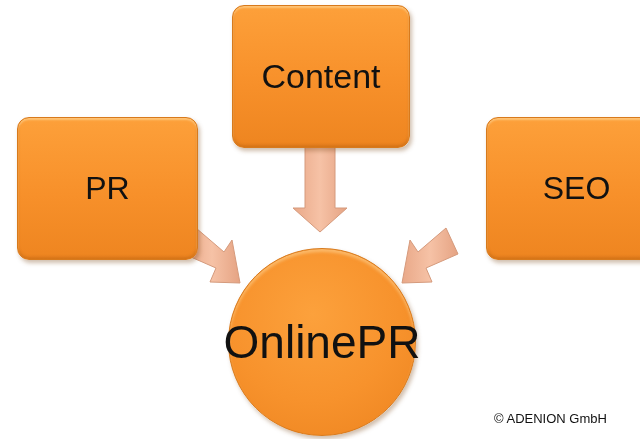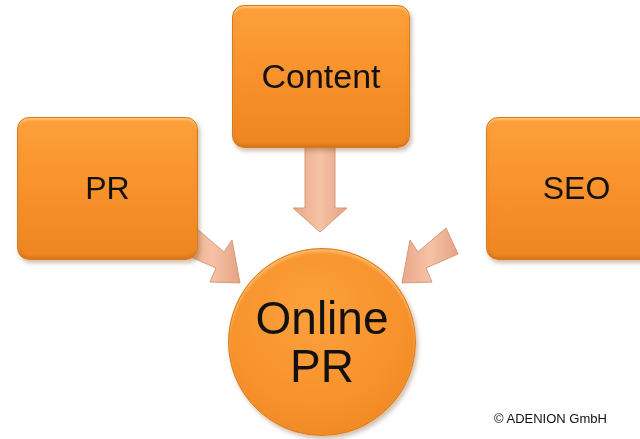--- a/index.html
+++ b/index.html
@@ -17,21 +17,21 @@
   .box span { display: block; line-height: 1.05; }
   #box-cm { left: 232px; top: 5px; width: 176px; height: 141px; font-size: 34px; }
   #box-pr { left: 17px; top: 117px; width: 179px; height: 141px; font-size: 32px; }
   #box-seo { left: 446px; top: 117px; width: 179px; height: 141px; font-size: 32px; margin-left: 40px; }
   #circle {
     position: absolute; left: 228px; top: 248px; width: 186px; height: 186px;
     border-radius: 50%;
     background: radial-gradient(circle at 45% 35%, #fca13c 0%, #f7922c 55%, #ec831f 100%);
     border: 1px solid #d87a1c;
     box-shadow: 2px 3px 4px rgba(120,70,20,0.35), inset 0 3px 3px rgba(255,220,160,0.5);
-    display: flex; flex-direction: column; align-items: center; justify-content: center;
+    display: flex; flex-direction: row; align-items: center; justify-content: center;
     color: #111; font-size: 46px; line-height: 1.05;
   }
   #arrows { position: absolute; left: 0; top: 0; width: 640px; height: 439px; }
   #copyright { position: absolute; left: 494px; top: 411px; font-size: 13px; color: #111; text-align: center; }
 </style>
 </head>
 <body>
 
 <svg id="arrows" viewBox="0 0 640 439">
   <defs>

